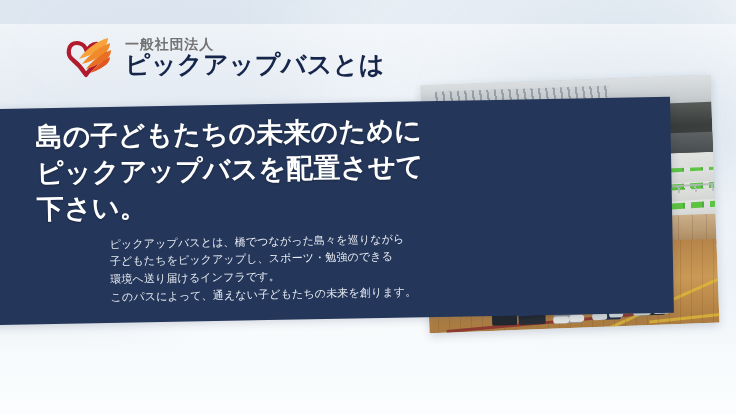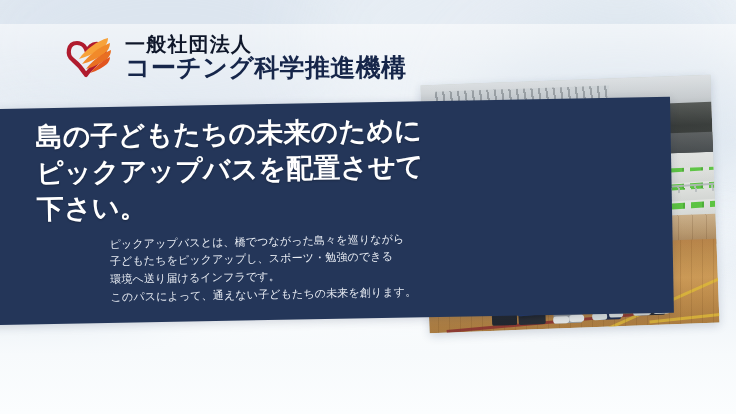--- a/index.html
+++ b/index.html
@@ -79,23 +79,23 @@
   }
   .logo-mark {
     width: 52px;
     height: 52px;
     position: relative;
     flex: none;
   }
   .logo-mark svg { display: block; }
   .logo-text { line-height: 1; }
   .logo-sub {
-    font-size: 20px;
+    font-size: 14px;
     font-weight: 700;
-    color: #0f172a;
+    color: #737373;
     letter-spacing: .06em;
     margin-bottom: 1px;
     white-space: nowrap;
   }
   .logo-main {
     font-size: 25px;
     font-weight: 700;
     color: #16264a;
     letter-spacing: .015em;
     white-space: nowrap;
@@ -365,21 +365,21 @@
         <path d="M9 29 C2 24, 4 12, 13 12 C19 12, 22 17, 23 21 C24 17, 28 12, 34 13
                  C41 14, 43 22, 37 28 C32 33, 25 39, 22 44 C19 39, 14 33, 9 29 Z" fill="none" stroke="#b01b2e" stroke-width="4.2" stroke-linejoin="round"></path>
         <path d="M44 7 C33 10, 22 18, 15 28 C22 26, 29 23, 36 19 C41 16, 44 12, 44 7 Z" fill="#f7a23a"></path>
         <path d="M46 12 C35 16, 25 24, 18 33 C26 31, 34 27, 40 23 C44 20, 46 16, 46 12 Z" fill="#f18a2a"></path>
         <path d="M47 19 C37 23, 28 30, 22 38 C30 36, 37 32, 43 28 C46 25, 47 22, 47 19 Z" fill="#e96f22"></path>
         <path d="M46 26 C38 30, 31 36, 26 42 C33 40, 39 36, 43 33 C45 31, 46 28, 46 26 Z" fill="#e2561f"></path>
       </svg>
     </div>
     <div class="logo-text">
       <div class="logo-sub">一般社団法人</div>
-      <div class="logo-main">コーチング科学推進機構</div>
+      <div class="logo-main">ピックアップバスとは</div>
     </div>
   </div>
 
   <div class="photo-wrap">
     <div class="photo">
       <div class="gym-ceiling"></div>
       <div class="gym-upperwall"></div>
       <div class="gym-stage"></div>
       <div class="gym-pillar p2"></div>
       <div class="gym-pillar p1"></div>

